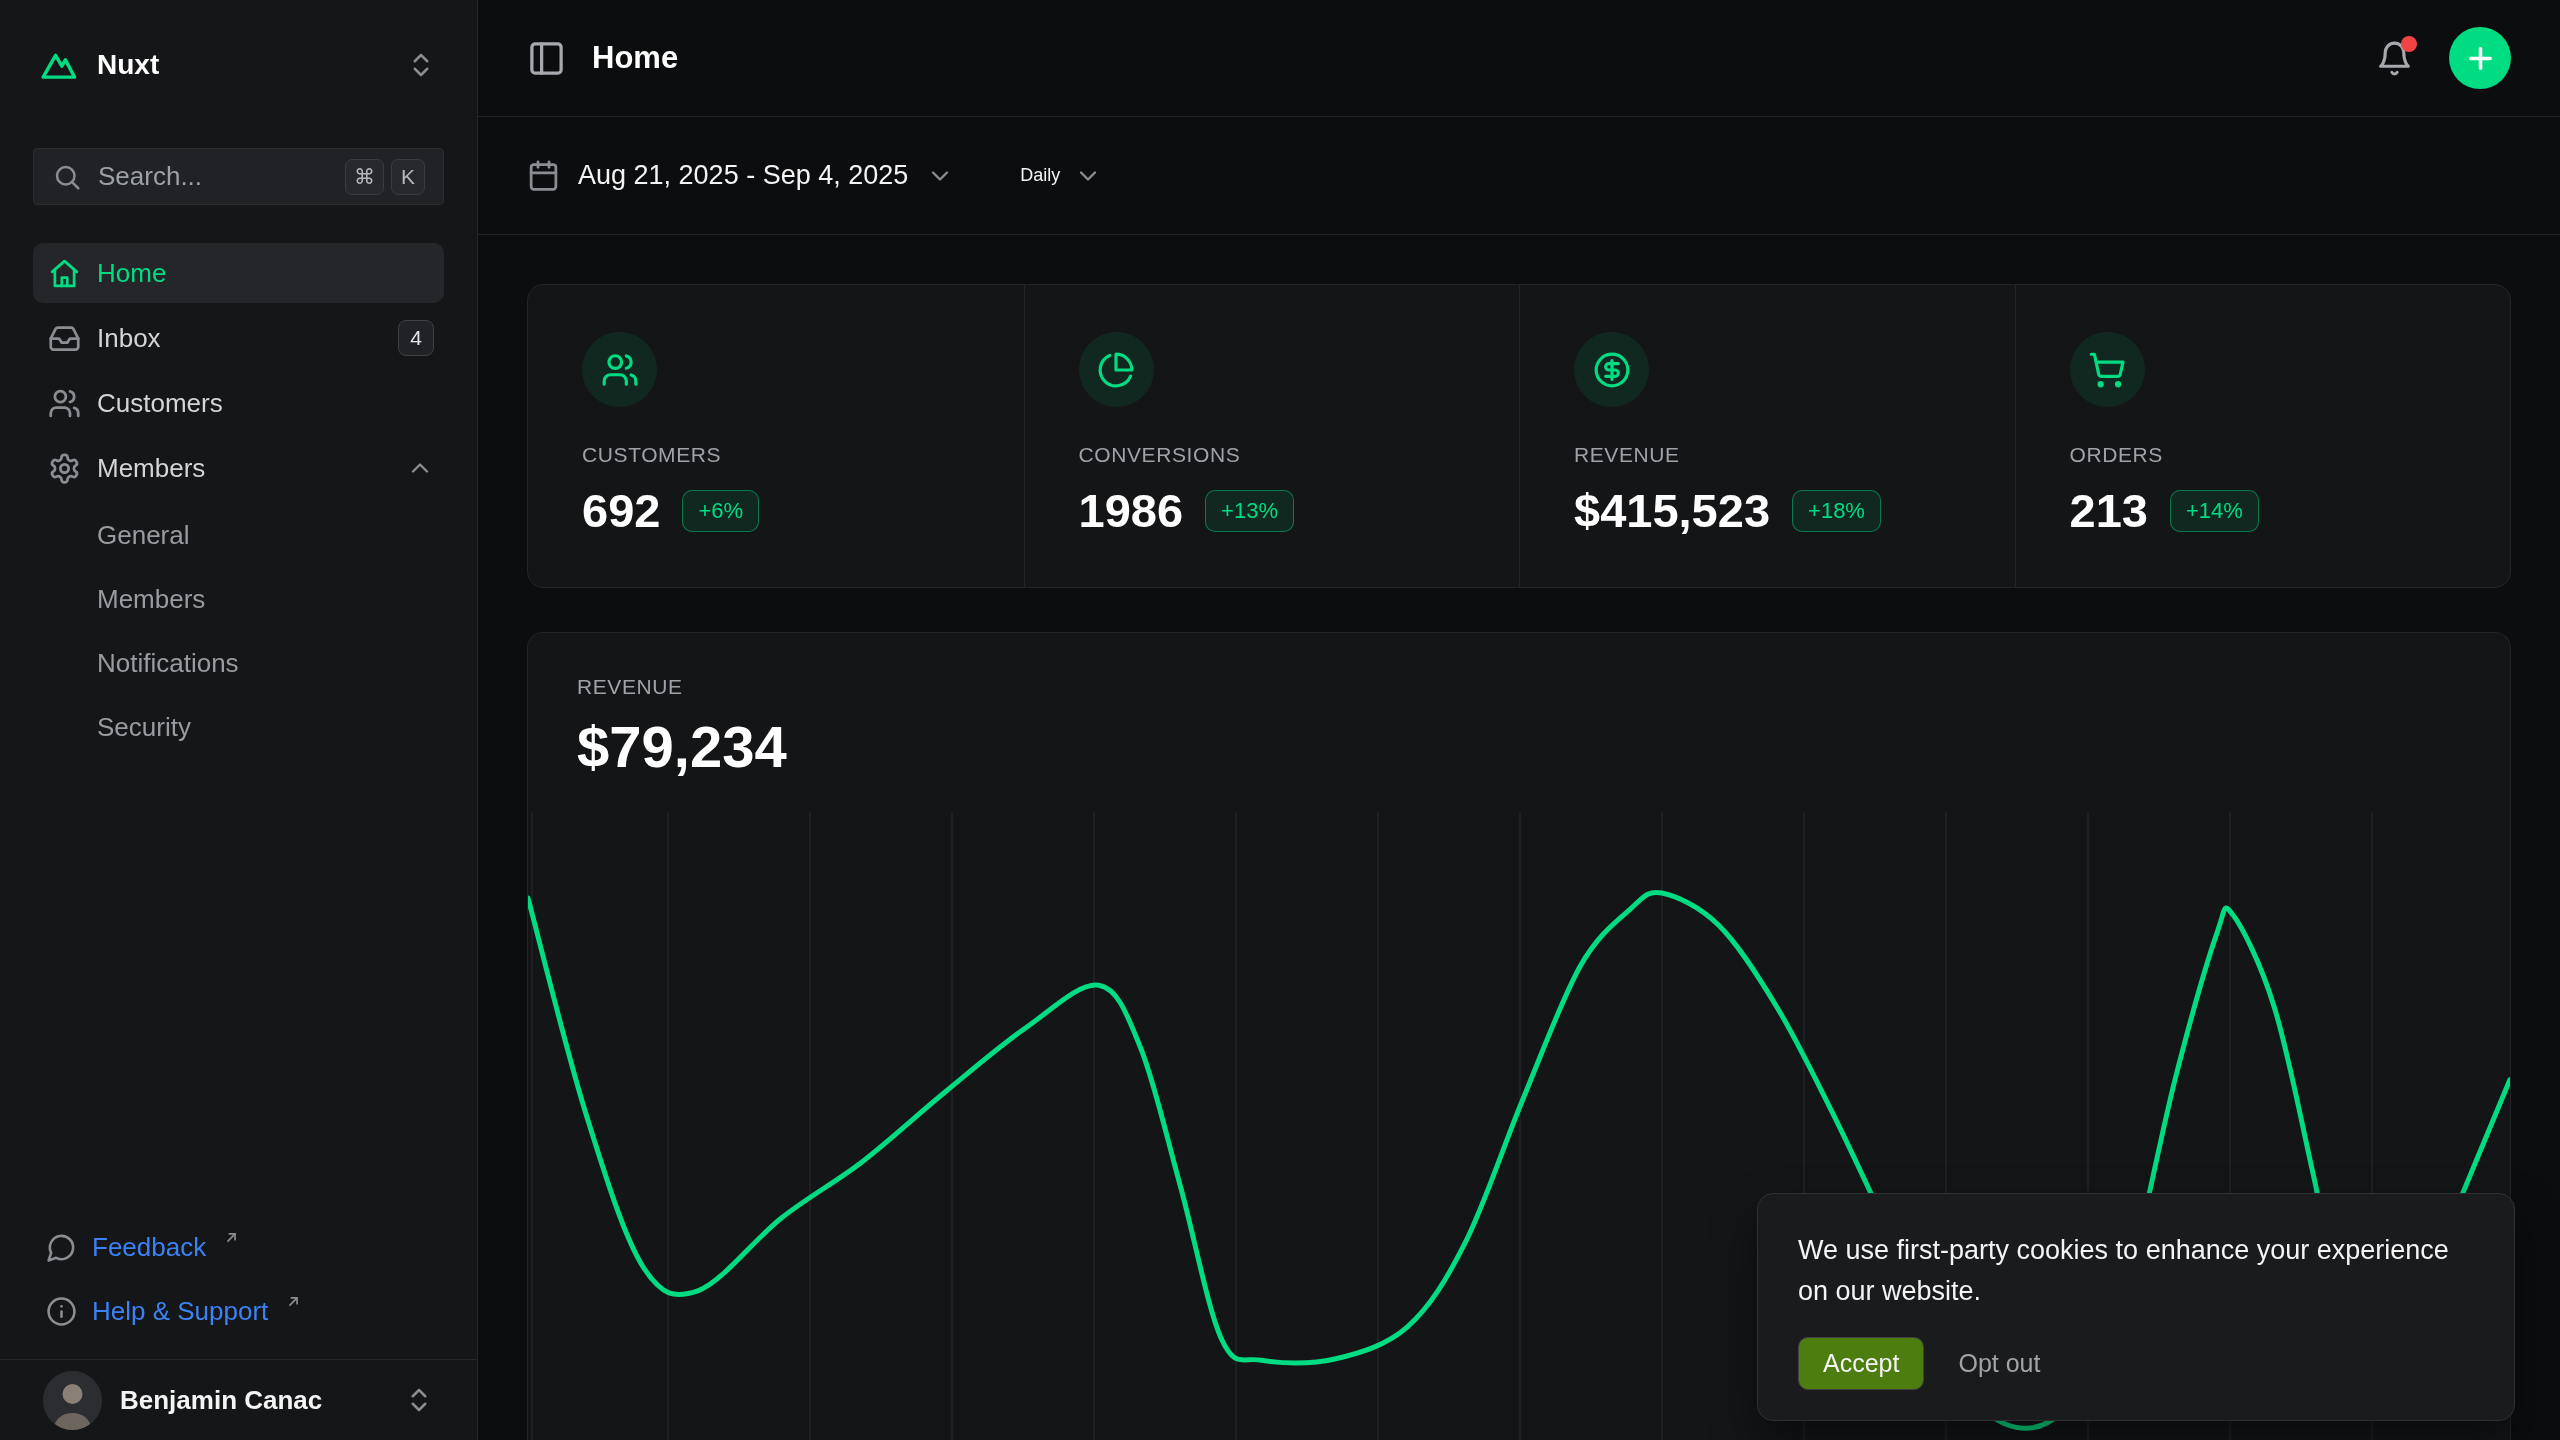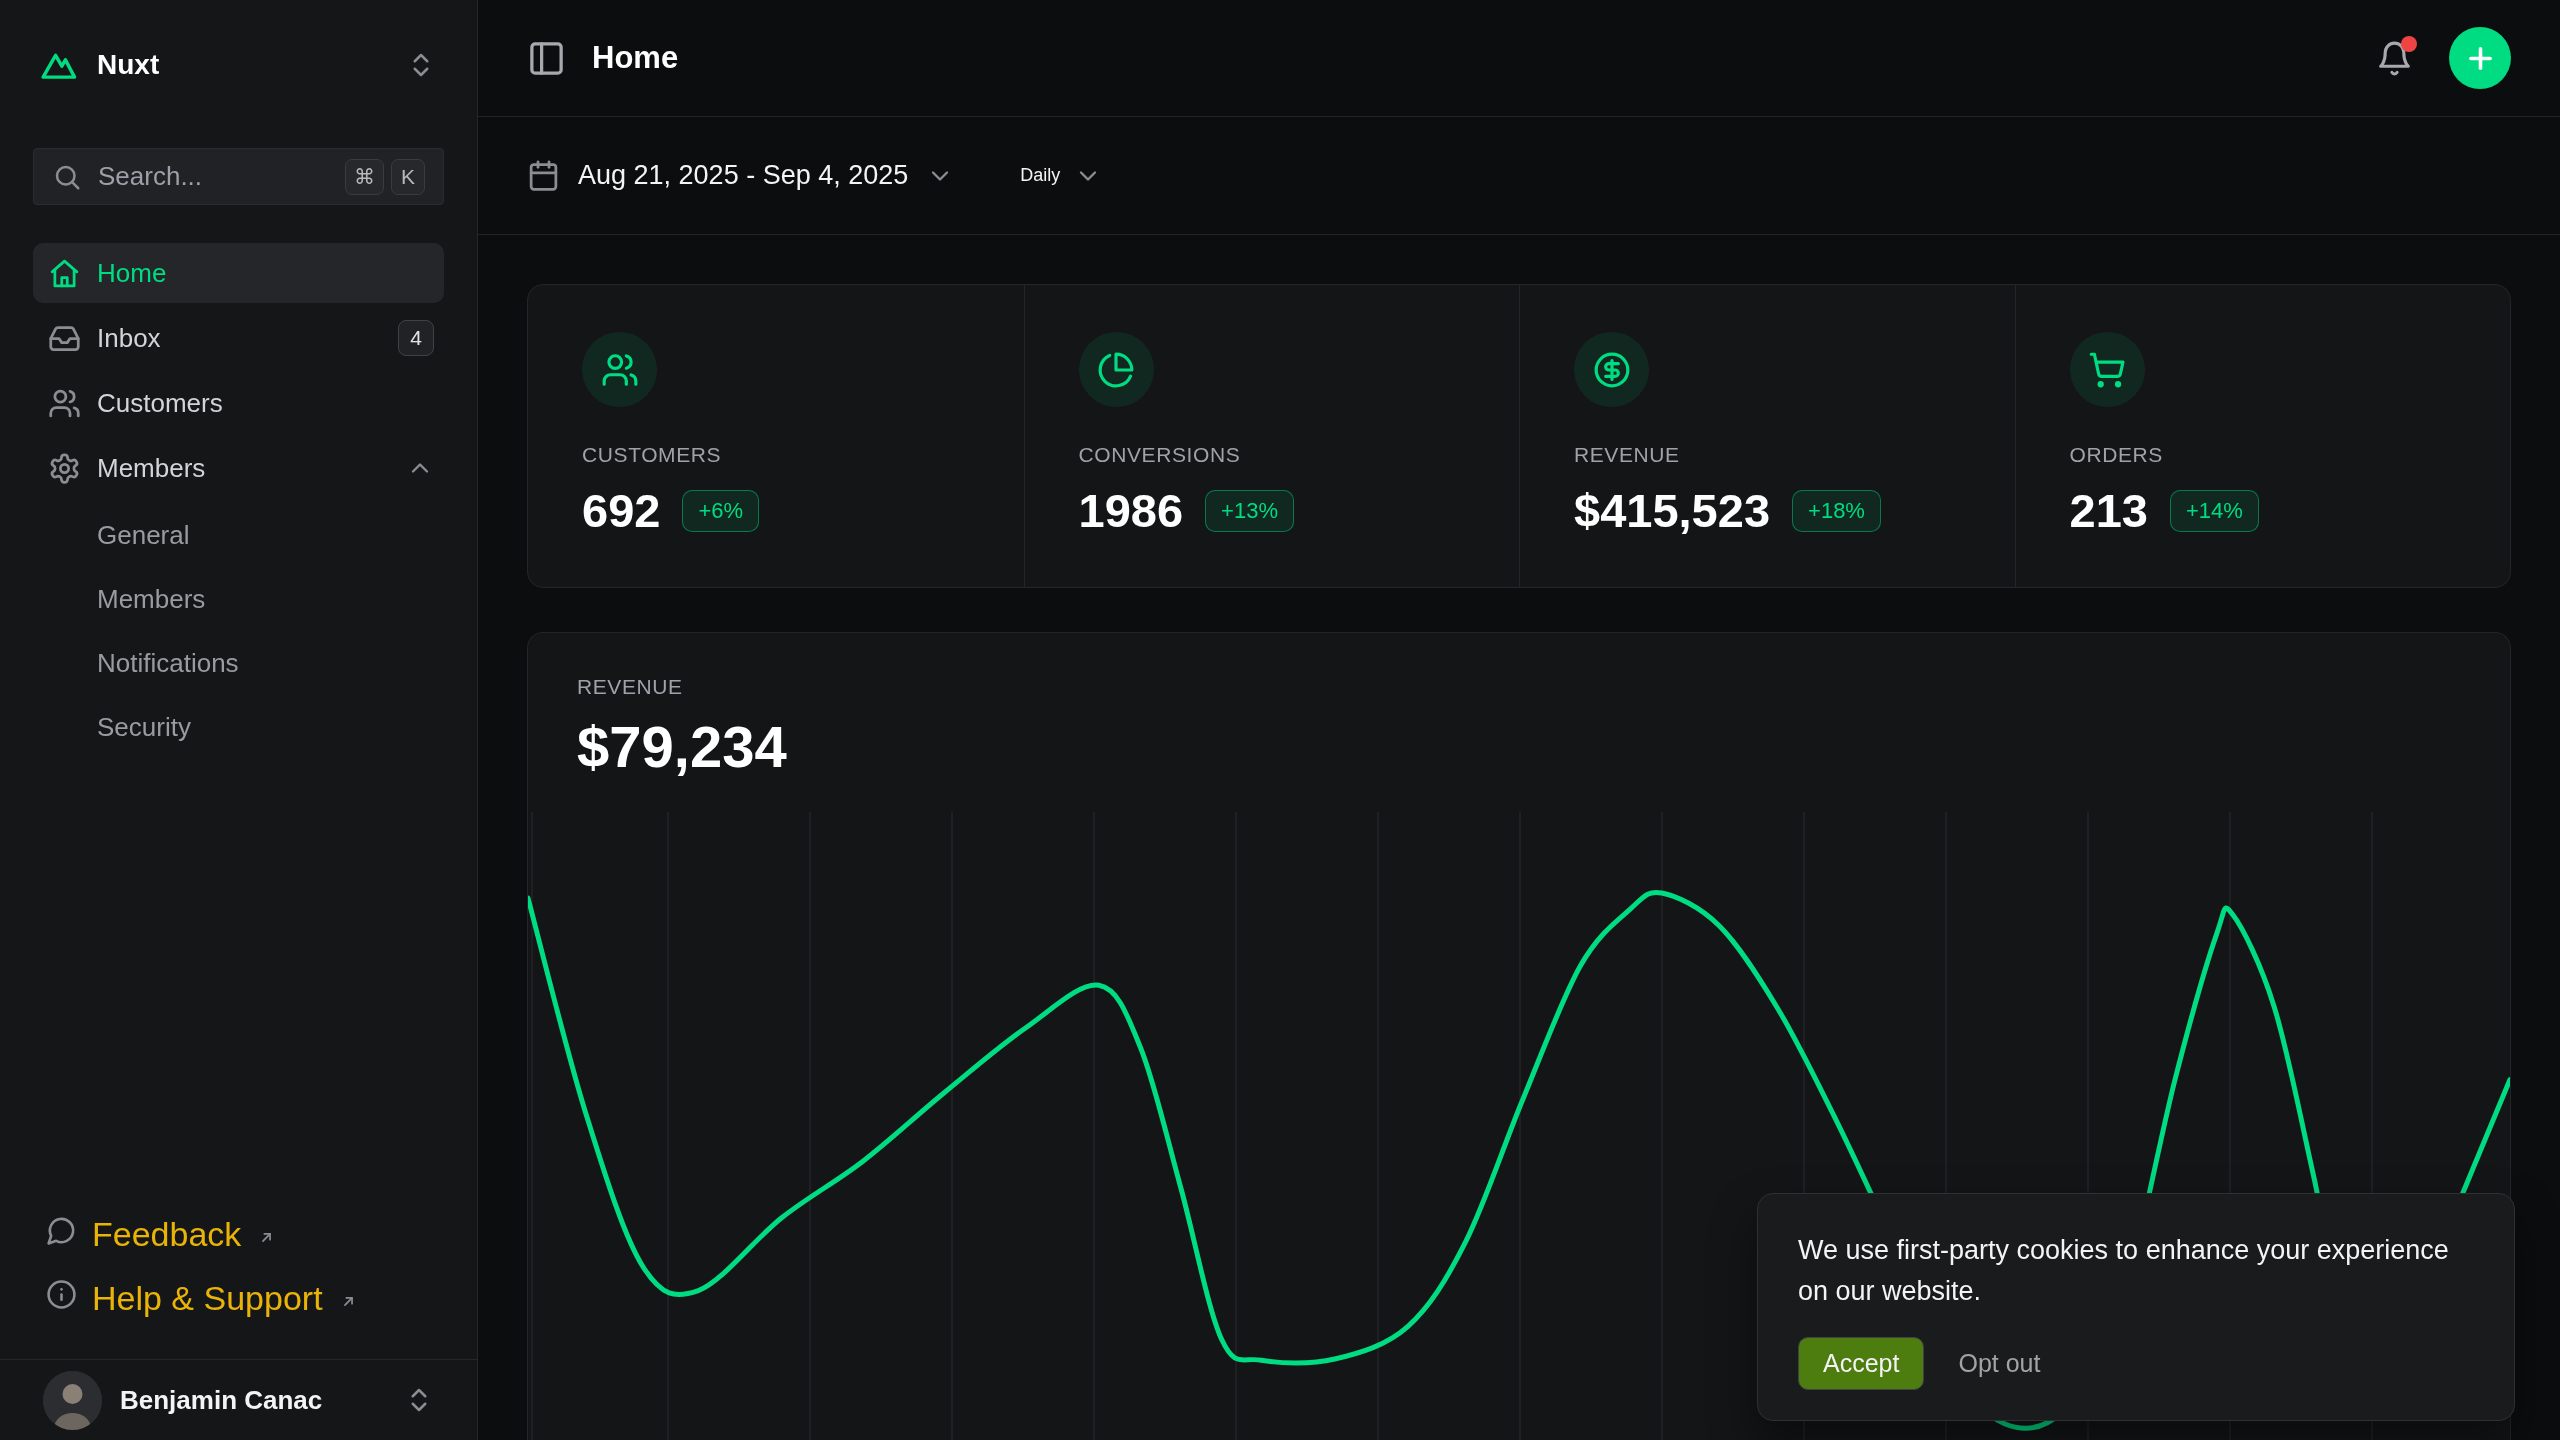--- a/index.html
+++ b/index.html
@@ -48,22 +48,22 @@
   }
   .nav-chevron { margin-left:auto; color:#8b8d93; }
   .sub-nav { display:flex; flex-direction:column; }
   .sub-item {
     height:64px; display:flex; align-items:center; padding-left:64px;
     font-size:26px; color:#9a9ba1; border-radius:10px; cursor:pointer;
   }
 
   .sidebar-footer { margin-top:auto; padding-bottom:16px; }
   .footer-link {
-    height:64px; display:flex; gap:15px; padding:0 13px;
-    font-size:34px; color:#eab308; cursor:pointer;
+    height:64px; display:flex; align-items:center; gap:15px; padding:0 13px;
+    font-size:26px; color:#3b82f6; cursor:pointer;
   }
   .footer-link .ext { color:#8b8d93; align-self:flex-start; margin-top:14px; margin-left:2px; }
 
   .user-row {
     margin:0 -33px; padding:0 43px; height:81px; border-top:1px solid #26272b;
     display:flex; align-items:center; gap:18px; cursor:pointer; background:#151617;
   }
   .avatar { width:59px; height:59px; border-radius:50%; background:#2c2d30; overflow:hidden; flex:none; }
   .user-name { font-size:26px; font-weight:600; color:#f4f4f5; }
   .user-row .muted-icon { margin-left:auto; }

